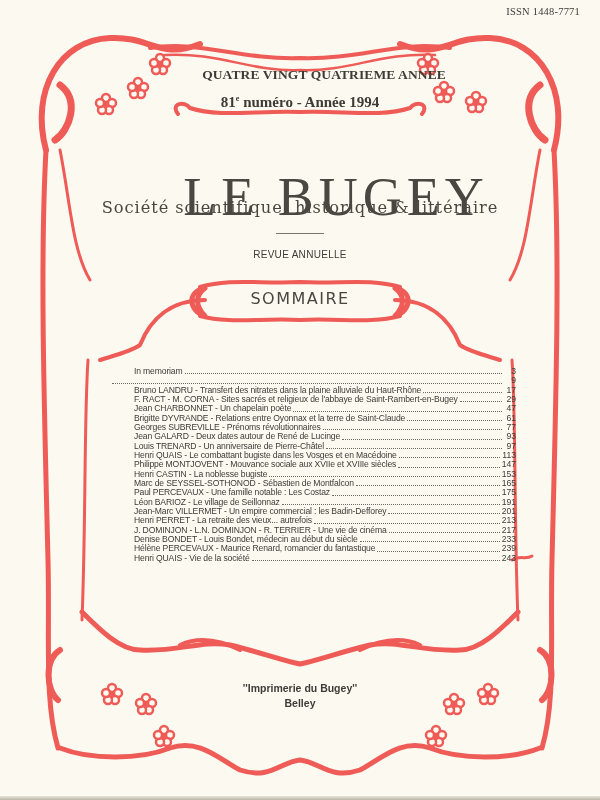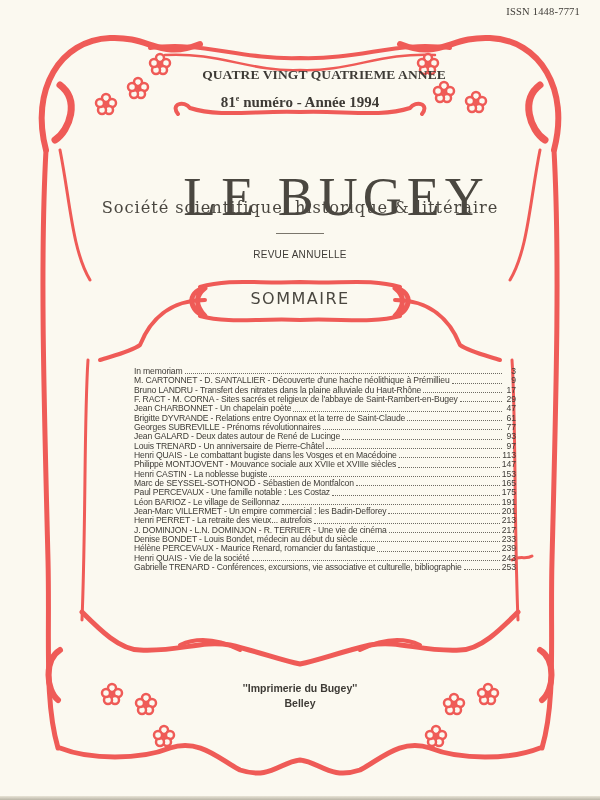--- a/index.html
+++ b/index.html
@@ -229,21 +229,20 @@
 
   <div class="sommaire">SOMMAIRE</div>
 
   <div class="toc">
     <div class="toc-row">
         <span class="toc-text">In memoriam</span>
         <span class="toc-dots"></span>
         <span class="toc-page">3</span>
       </div>
     <div class="toc-row">
-        <span class="toc-text">M. CARTONNET - D. SANTALLIER - Découverte d'une hache néolithique à Prémillieu</span>
         <span class="toc-dots"></span>
         <span class="toc-page">9</span>
       </div>
     <div class="toc-row">
         <span class="toc-text">Bruno LANDRU - Transfert des nitrates dans la plaine alluviale du Haut-Rhône</span>
         <span class="toc-dots"></span>
         <span class="toc-page">17</span>
       </div>
     <div class="toc-row">
         <span class="toc-text">F. RACT - M. CORNA - Sites sacrés et religieux de l'abbaye de Saint-Rambert-en-Bugey</span>
@@ -327,25 +326,20 @@
       </div>
     <div class="toc-row">
         <span class="toc-text">Hélène PERCEVAUX - Maurice Renard, romancier du fantastique</span>
         <span class="toc-dots"></span>
         <span class="toc-page">239</span>
       </div>
     <div class="toc-row">
         <span class="toc-text">Henri QUAIS - Vie de la société</span>
         <span class="toc-dots"></span>
         <span class="toc-page">243</span>
-      </div>
-    <div class="toc-row">
-        <span class="toc-text">Gabrielle TRENARD - Conférences, excursions, vie associative et culturelle, bibliographie</span>
-        <span class="toc-dots"></span>
-        <span class="toc-page">253</span>
       </div>
   </div>
 
   <div class="printer pr1">''Imprimerie du Bugey''</div>
   <div class="printer pr2">Belley</div>
 
   <div class="bottom-edge"></div>
 </div>
 
 </body></html>

